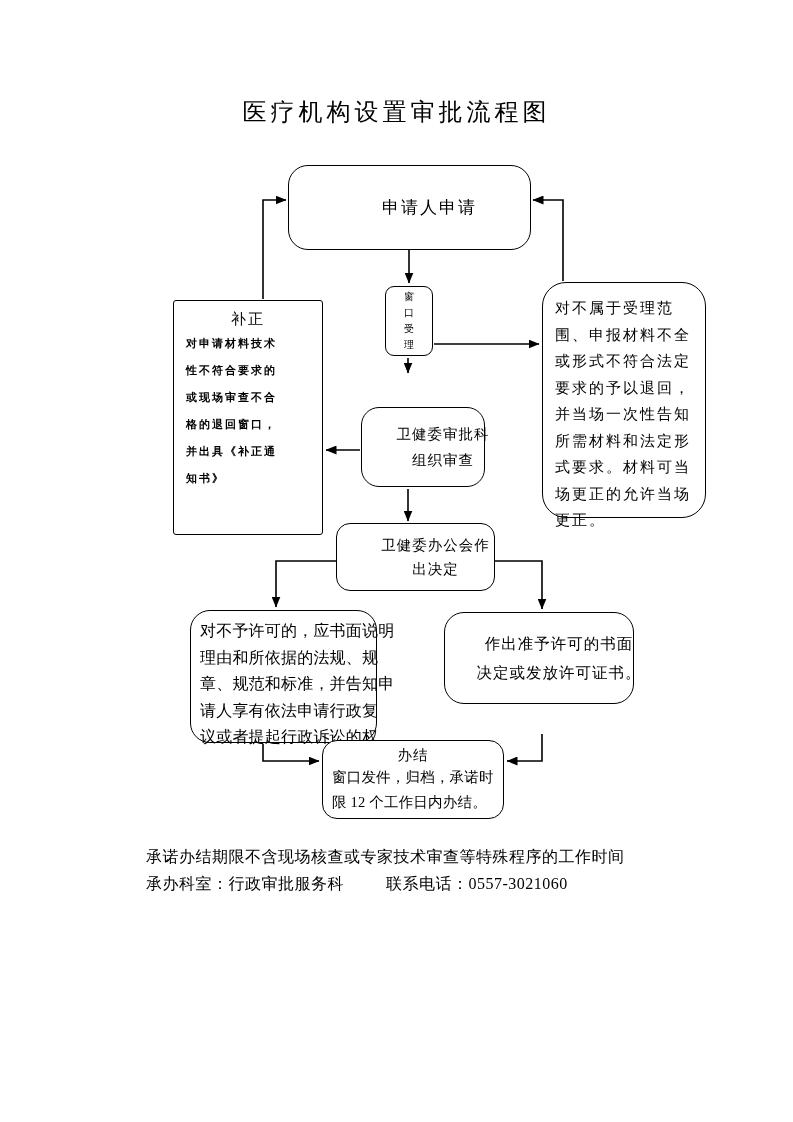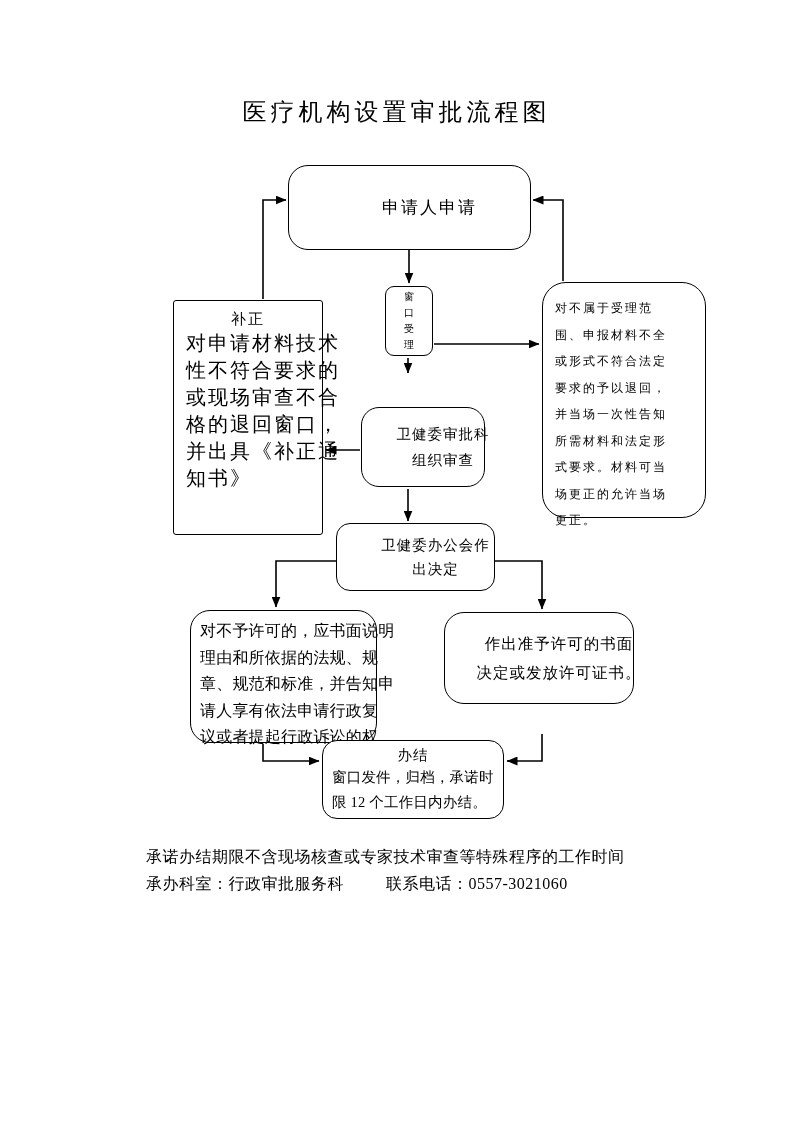--- a/index.html
+++ b/index.html
@@ -20,24 +20,24 @@
     position:absolute;background:#ffffff;border:1.6px solid #000000;
     box-sizing:border-box;z-index:2;
   }
   .center-flex{display:flex;align-items:center;justify-content:center;text-align:center;padding-left:40px;}
   .pre{white-space:pre;}
   
   #n-applicant{left:288px;top:165px;width:243px;height:85px;border-radius:20px;font-size:17px;letter-spacing:2px;}
   #n-window{left:385px;top:286px;width:48px;height:70px;border-radius:9px;}
   #n-window .vtext{width:15px;margin:3px auto 0;word-break:break-all;font-size:10px;line-height:16px;text-align:center;font-family:Liberation Mono, monospace;}
   #n-rightinfo{left:542px;top:282px;width:164px;height:236px;border-radius:24px;}
-  #n-rightinfo .body{padding:12px 0 0 12px;font-size:12px;line-height:26.5px;letter-spacing:2px;}
+  #n-rightinfo .body{padding:12px 0 0 12px;font-size:15px;line-height:26.5px;letter-spacing:2px;}
   #n-correction{left:173px;top:300px;width:150px;height:235px;border-radius:3px;}
   #n-correction .head{margin-top:9px;text-align:center;font-size:15px;letter-spacing:2px;}
-  #n-correction .body{padding:1px 0 0 12px;font-size:20px;line-height:27px;letter-spacing:2px;}
+  #n-correction .body{padding:1px 0 0 12px;font-size:11px;line-height:27px;letter-spacing:2px;font-weight:bold;}
   #n-review{left:361px;top:407px;width:124px;height:80px;border-radius:18px;font-size:14.5px;line-height:26px;letter-spacing:1px;}
   #n-decision{left:336px;top:523px;width:159px;height:68px;border-radius:14px;font-size:14.5px;line-height:24px;letter-spacing:1px;}
   #n-denial{left:190px;top:610px;width:187px;height:133px;border-radius:20px;}
   #n-denial .body{padding:7px 0 0 9px;font-size:16px;line-height:26.5px;letter-spacing:0.2px;}
   #n-approval{left:444px;top:612px;width:190px;height:92px;border-radius:20px;font-size:15.5px;line-height:29px;letter-spacing:1px;}
   #n-completion{left:322px;top:740px;width:182px;height:79px;border-radius:15px;}
   #n-completion .head{margin-top:5px;text-align:center;font-size:14.5px;letter-spacing:1px;}
   #n-completion .body{padding:0 0 0 9px;font-size:14.5px;line-height:25px;letter-spacing:0.2px;}
   .footer{
     position:absolute;left:146px;top:843px;font-size:16px;line-height:27px;letter-spacing:0.5px;

